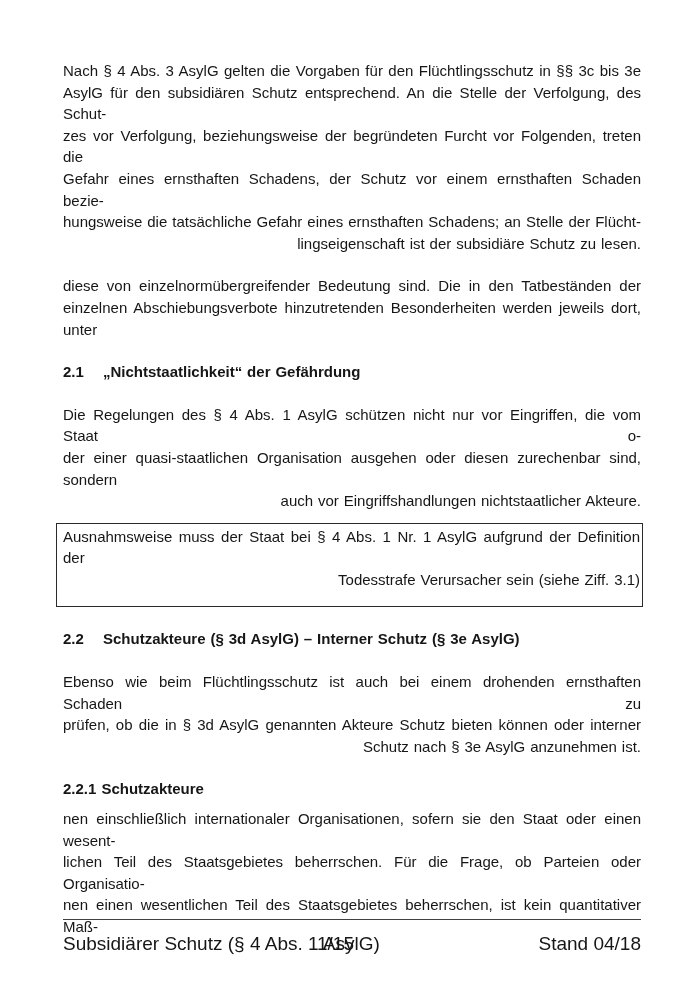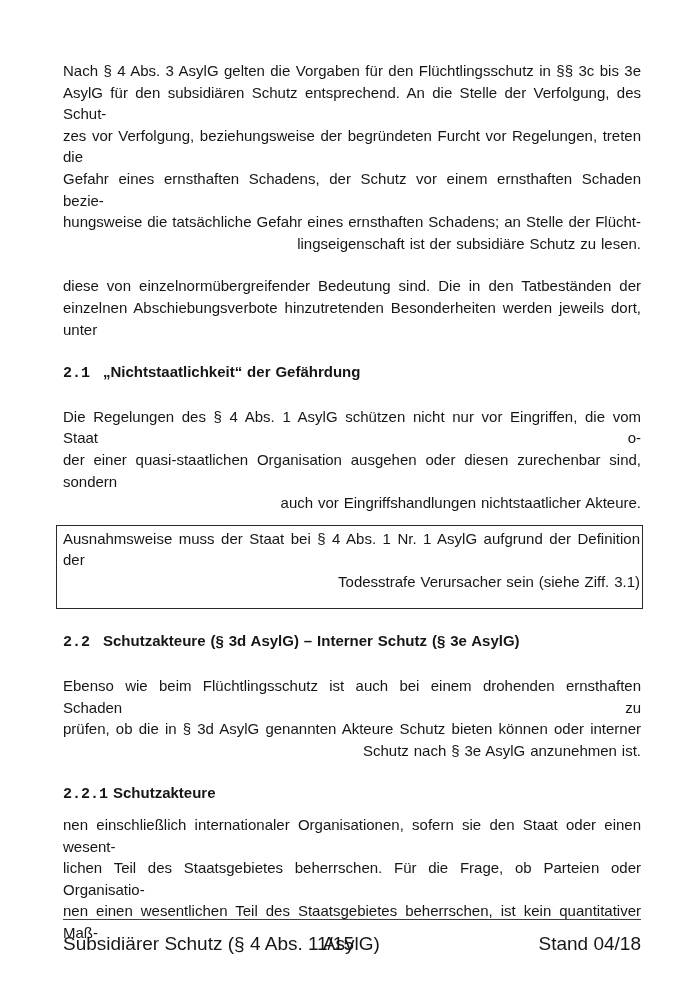--- a/index.html
+++ b/index.html
@@ -27,21 +27,21 @@
   }
   .para { margin: 0 0 21px 0; }
   .line { text-align: justify; text-align-last: justify; white-space: normal; }
   .line.last { text-align-last: auto; text-align: right; }
   .heading {
     font-weight: bold;
     margin: 0 0 21px 0;
     white-space: nowrap;
   }
   .heading.run-in { margin-bottom: 8px; }
-  .h-num { display: inline-block; min-width: 40px; font-family: Liberation Mono, monospace; }
+  .h-num { display: inline-block; min-width: 40px; }
   .heading.run-in .h-num { min-width: 0; margin-right: 5px; }
   .note-box {
     border: 1px solid #2a2a2a;
     margin: -10px -2px 21px -7px;
     padding: 2px 2px 16px 6px;
   }
   .footer {
     position: absolute;
     left: 63px;
     top: 919px;
@@ -56,21 +56,21 @@
   .footer .f-right { right: 0; }
 </style>
 </head>
 <body>
 
 <div class="page">
   <div class="content" id="doc-body">
       <div class="para">
         <div class="line">Nach § 4 Abs. 3 AsylG gelten die Vorgaben für den Flüchtlingsschutz in §§ 3c bis 3e</div>
         <div class="line">AsylG für den subsidiären Schutz entsprechend. An die Stelle der Verfolgung, des Schut-</div>
-        <div class="line">zes vor Verfolgung, beziehungsweise der begründeten Furcht vor Regelungen, treten die</div>
+        <div class="line">zes vor Verfolgung, beziehungsweise der begründeten Furcht vor Folgenden, treten die</div>
         <div class="line">Gefahr eines ernsthaften Schadens, der Schutz vor einem ernsthaften Schaden bezie-</div>
         <div class="line">hungsweise die tatsächliche Gefahr eines ernsthaften Schadens; an Stelle der Flücht-</div>
         <div class="line last">lingseigenschaft ist der subsidiäre Schutz zu lesen.</div>
       </div>
       <div class="para">
         <div class="line">diese von einzelnormübergreifender Bedeutung sind. Die in den Tatbeständen der</div>
         <div class="line">einzelnen Abschiebungsverbote hinzutretenden Besonderheiten werden jeweils dort, unter</div>
       </div>
       <div class="heading"><span class="h-num">2.1</span><span class="h-text">„Nichtstaatlichkeit“ der Gefährdung</span></div>
       <div class="para">

